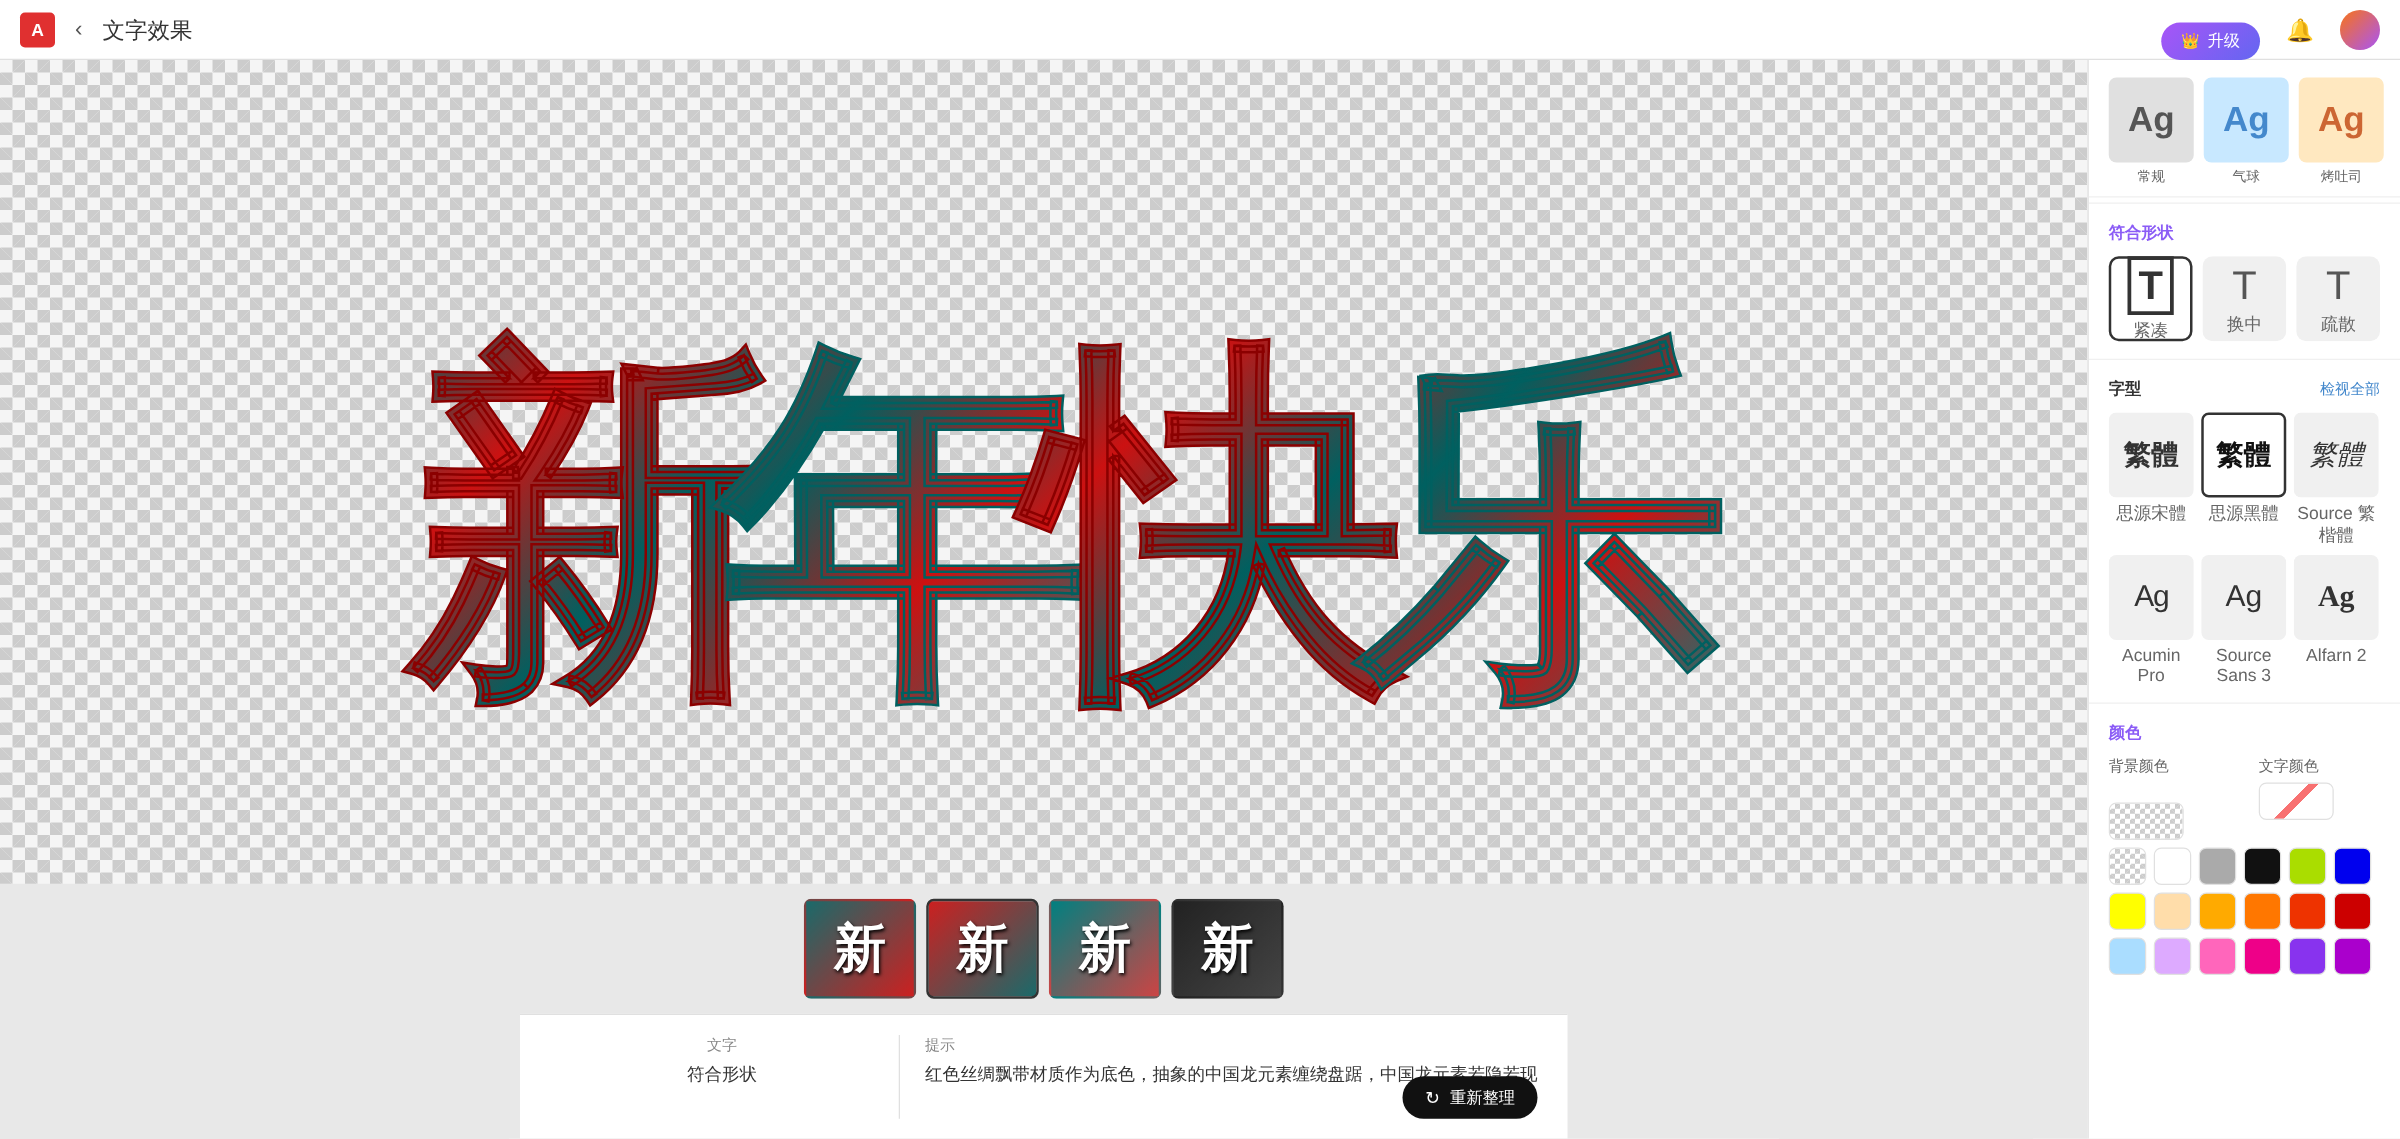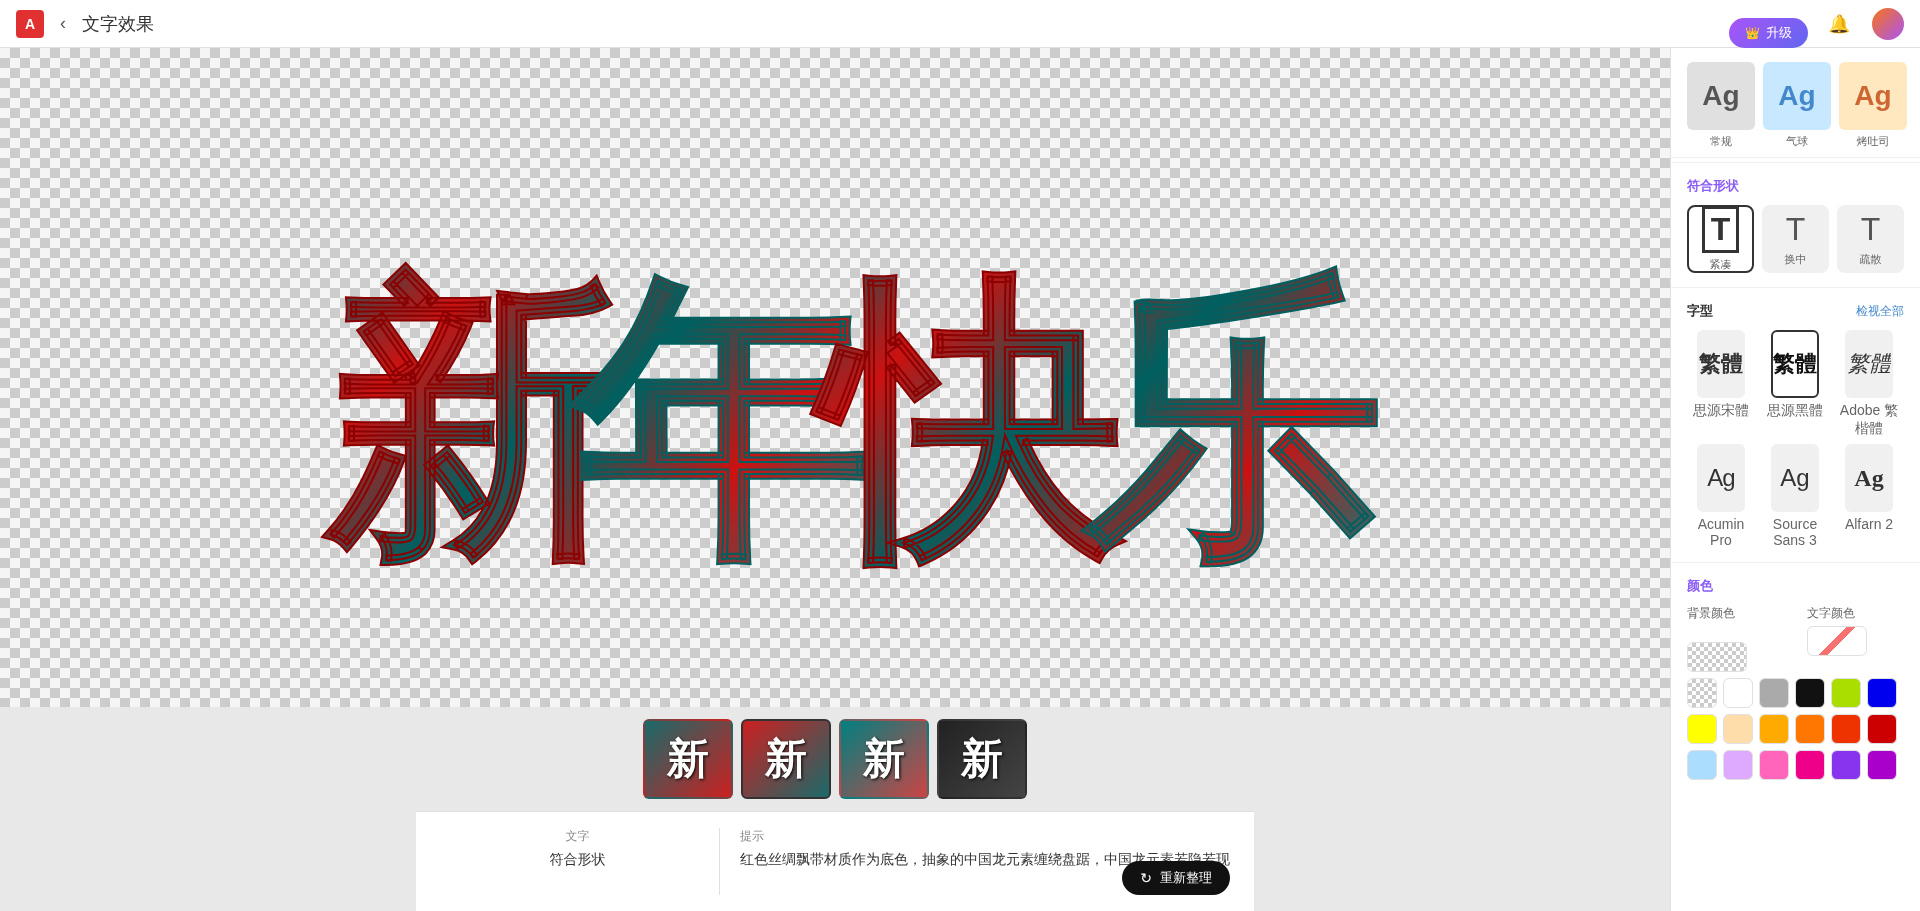--- a/index.html
+++ b/index.html
@@ -241,21 +241,21 @@
       border: 2px solid transparent;
     }
     .shape-item.active { border-color: #333; background: #fff; }
     .shape-symbol {
       font-size: 28px;
       font-weight: 900;
       color: #333;
       font-family: 'Arial Black', sans-serif;
     }
     .shape-label {
-      font-size: 11px;
+      font-size: 14px;
       color: #666;
     }
     .view-all-link {
       font-size: 12px;
       color: #4488cc;
       cursor: pointer;
       margin-left: auto;
     }
     .section-header {
       display: flex;
@@ -276,21 +276,21 @@
     }
     .font-item {
       width: 68px;
       display: flex;
       flex-direction: column;
       align-items: center;
       gap: 4px;
       cursor: pointer;
     }
     .font-preview-box {
-      width: 48px; height: 68px;
+      width: 68px; height: 68px;
       background: #f0f0f0;
       border-radius: 6px;
       display: flex; align-items: center; justify-content: center;
       font-size: 26px;
       font-weight: 900;
       overflow: hidden;
       border: 2px solid transparent;
     }
     .font-preview-box.selected { border-color: #333; background: #fff; }
     .font-name {
@@ -464,21 +464,21 @@
         <div class="font-item">
           <div class="font-preview-box" style="font-family:serif;font-weight:700;font-size:22px;color:#333;">繁體</div>
           <span class="font-name">思源宋體</span>
         </div>
         <div class="font-item">
           <div class="font-preview-box selected" style="font-family:sans-serif;font-weight:900;font-size:22px;color:#111;">繁體</div>
           <span class="font-name">思源黑體</span>
         </div>
         <div class="font-item">
           <div class="font-preview-box" style="font-family:serif;font-weight:500;font-size:22px;color:#333;font-style:italic;">繁體</div>
-          <span class="font-name">Adobe 繁楷體</span>
+          <span class="font-name">Source 繁楷體</span>
         </div>
 
         <div class="font-item">
           <div class="font-preview-box" style="font-family:sans-serif;font-weight:400;font-size:24px;color:#333;letter-spacing:-1px;">Ag</div>
           <span class="font-name">Acumin Pro</span>
         </div>
         <div class="font-item">
           <div class="font-preview-box" style="font-family:sans-serif;font-weight:400;font-size:24px;color:#333;">Ag</div>
           <span class="font-name">Source Sans 3</span>
         </div>

